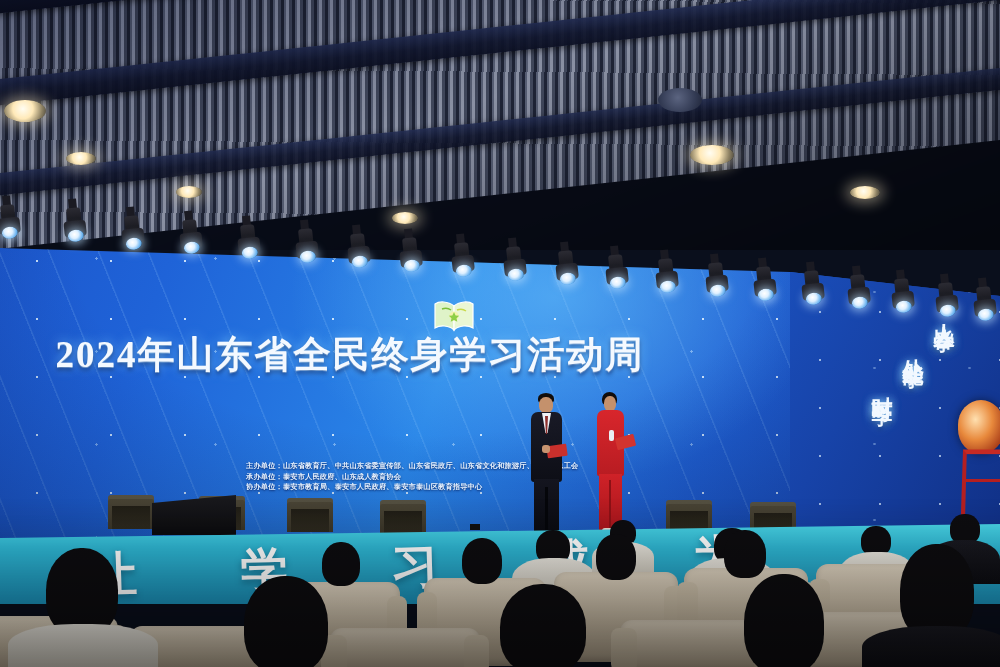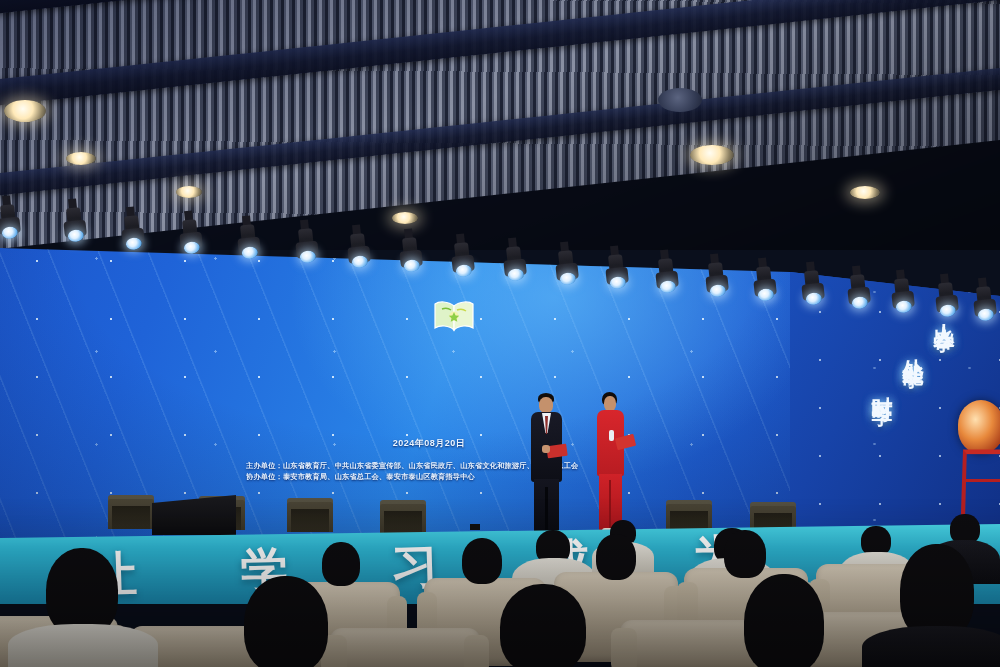--- a/index.html
+++ b/index.html
@@ -318,25 +318,26 @@
 
   <svg class="book-logo" viewBox="0 0 44 34">
     <path d="M22 7 C16 2, 7 2, 3 5 L3 29 C8 26, 17 26, 22 31 Z" fill="#dff3c8" stroke="#ffffff" stroke-width="1.2"></path>
     <path d="M22 7 C28 2, 37 2, 41 5 L41 29 C36 26, 27 26, 22 31 Z" fill="#eaf7d4" stroke="#ffffff" stroke-width="1.2"></path>
     <path d="M10 10 q5 -2 9 1" stroke="#7bbf3a" stroke-width="1.4" fill="none"></path>
     <path d="M25 11 q5 -2 9 1" stroke="#c9d94a" stroke-width="1.4" fill="none"></path>
     <circle cx="22" cy="17" r="4.6" fill="#f6f3a8" opacity=".9"></circle>
     <path d="M22 13 l1.6 3.4 3.6 .4 -2.7 2.4 .8 3.6 -3.3 -1.9 -3.3 1.9 .8 -3.6 -2.7 -2.4 3.6 -.4 Z" fill="#8fcf46"></path>
   </svg>
 
-  <div class="title-date">2024年08月20日</div>
+  <div class="title-main">2024年山东省全民终身学习活动周</div>
 
   <div class="org-lines">
     <div>主办单位：山东省教育厅、中共山东省委宣传部、山东省民政厅、山东省文化和旅游厅、山东省总工会</div>
-    <div>协办单位：泰安市教育局、山东省总工会、泰安市泰山区教育指导中心</div>
+    <div>承办单位：泰安市人民政府、山东成人教育协会</div>
+    <div>协办单位：泰安市教育局、泰安市人民政府、泰安市泰山区教育指导中心</div>
   </div>
 
   <div class="slogan">
     <div class="col c1">人人皆学</div>
     <div class="col c2">处处能学</div>
     <div class="col c3">时时可学</div>
   </div>
 
   <div class="drum-wrap">
     <div class="drum"></div>

